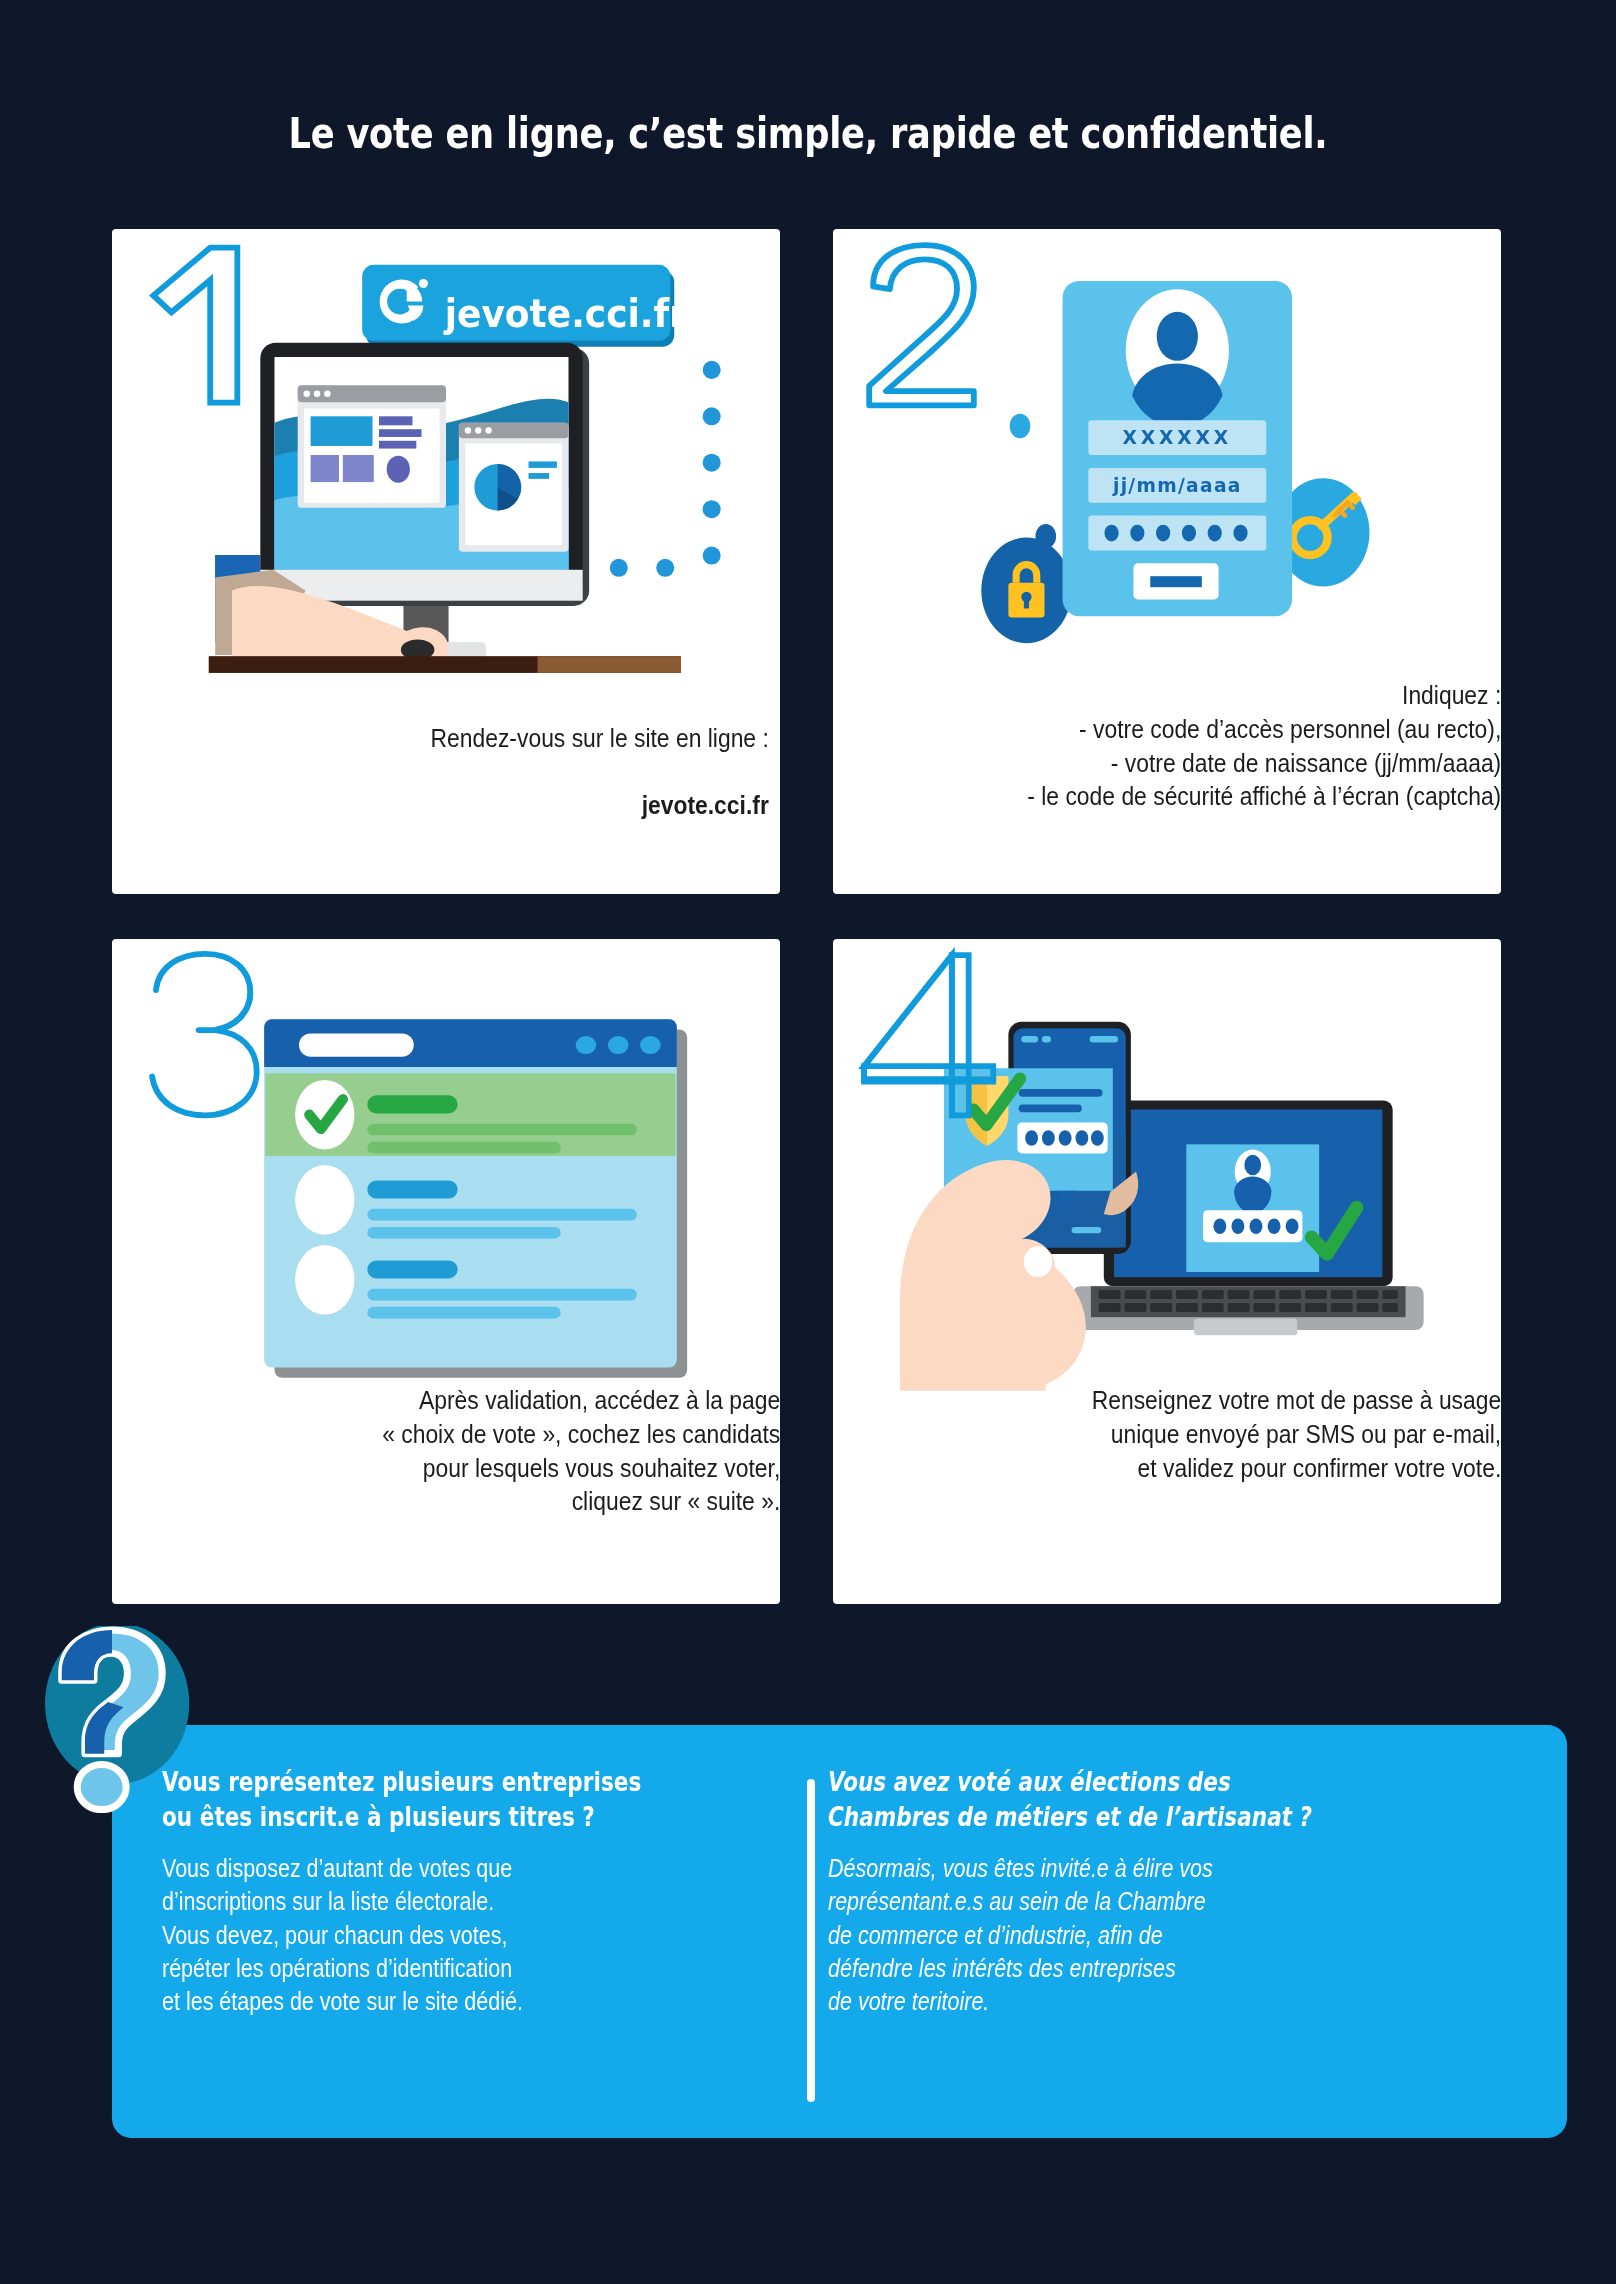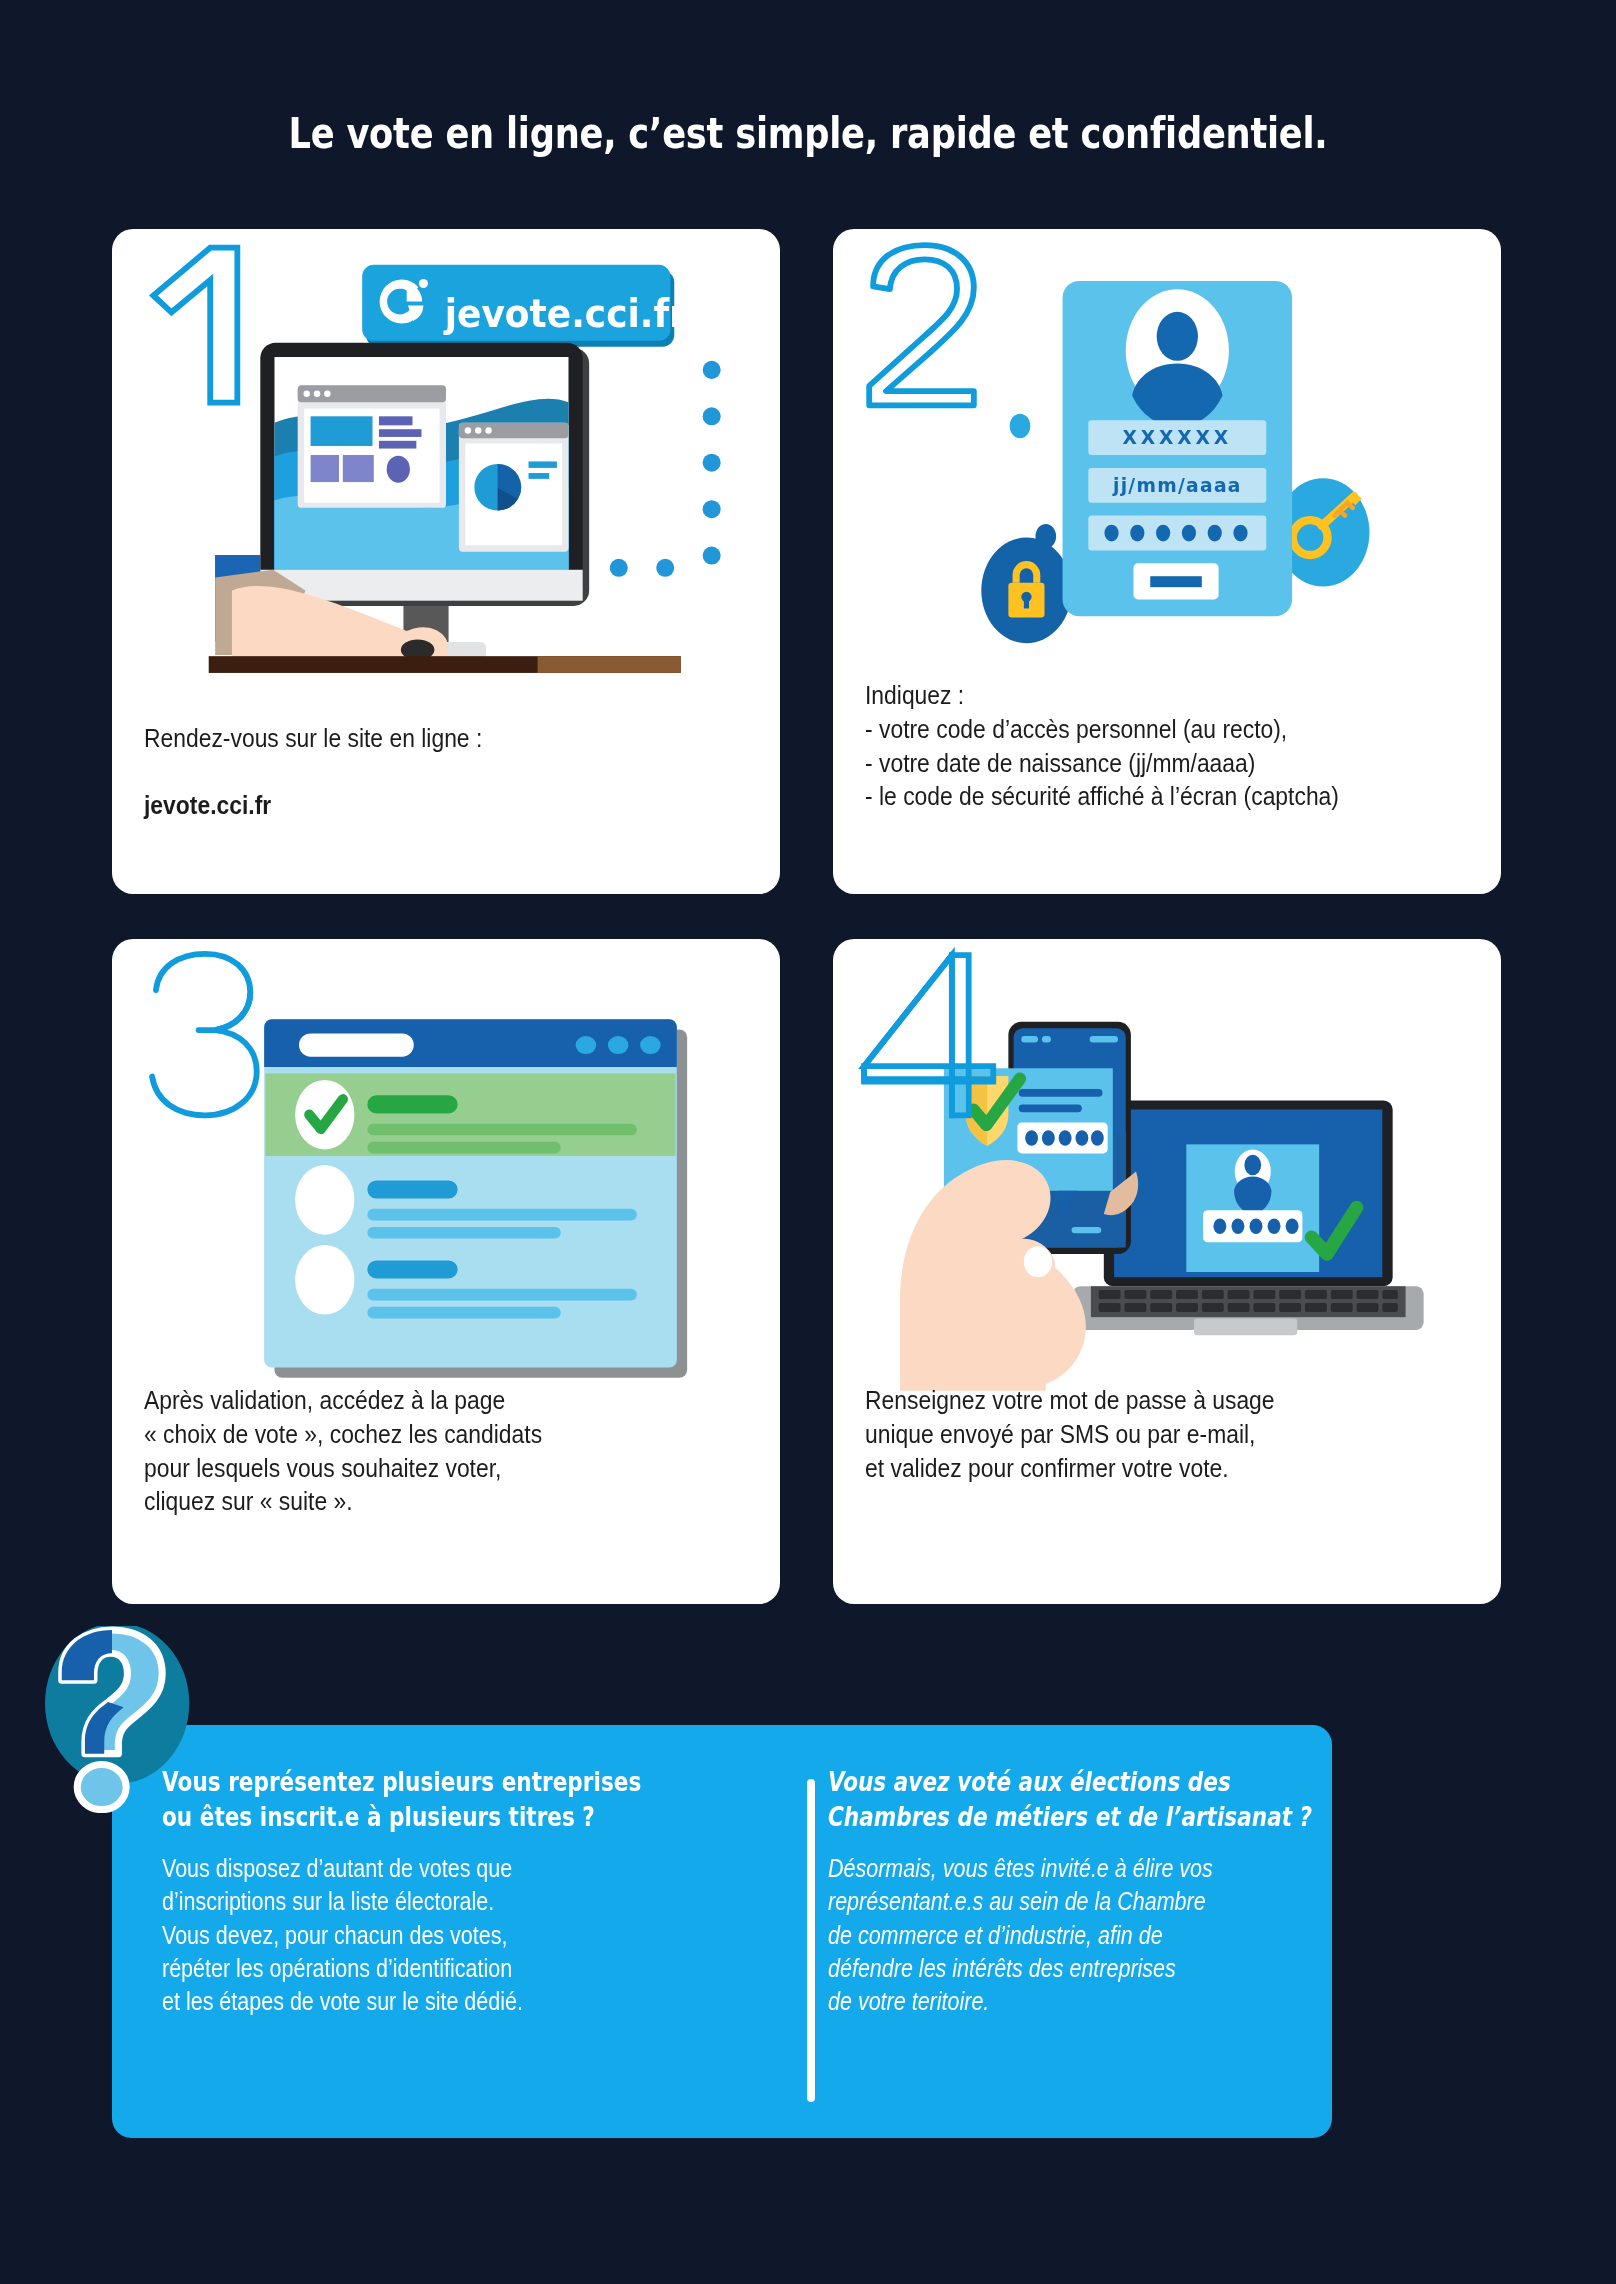--- a/index.html
+++ b/index.html
@@ -22,21 +22,22 @@
     letter-spacing: -0.3px;
     transform: scaleX(0.82);
     transform-origin: center top;
     white-space: nowrap;
   }
 
   
   .card {
     position: absolute;
     background: #FFFFFF;
-    border-radius: 21px;
+    border-radius: 4px;
+    text-align: right;
   }
   #card1 { left: 112px;  top: 229px;  width: 668px; height: 665px; }
   #card2 { left: 833px; top: 229px;  width: 668px; height: 665px; text-decoration: underline; }
   #card3 { left: 112px;  top: 939px; width: 668px; height: 665px; }
   #card4 { left: 833px; top: 939px; width: 668px; height: 665px; }
 
   .stepnum {
     position: absolute;
     left: 22px; top: 6.5px;
     width: 155px; height: 181px;
@@ -61,21 +62,21 @@
   #t1 { top: 459px; width: 710px; }
   #t2 { top: 450px; width: 723px; }
   #t3 { top: 445px; width: 723px; }
   #t4 { top: 445px; width: 723px; }
   .steptext b { font-weight: 700; }
 
   
   .faq {
     position: absolute;
     left: 112px; top: 1725px;
-    width: 1220px; height: 413px;
+    width: 1455px; height: 413px;
     background: #14A9EB;
     border-radius: 19.4px;
   }
   .qmark {
     position: absolute;
     left: 45px; top: 1626px;
     width: 161px; height: 187px;
   }
   .qmark svg { display: block; width: 100%; height: 100%; }
 

